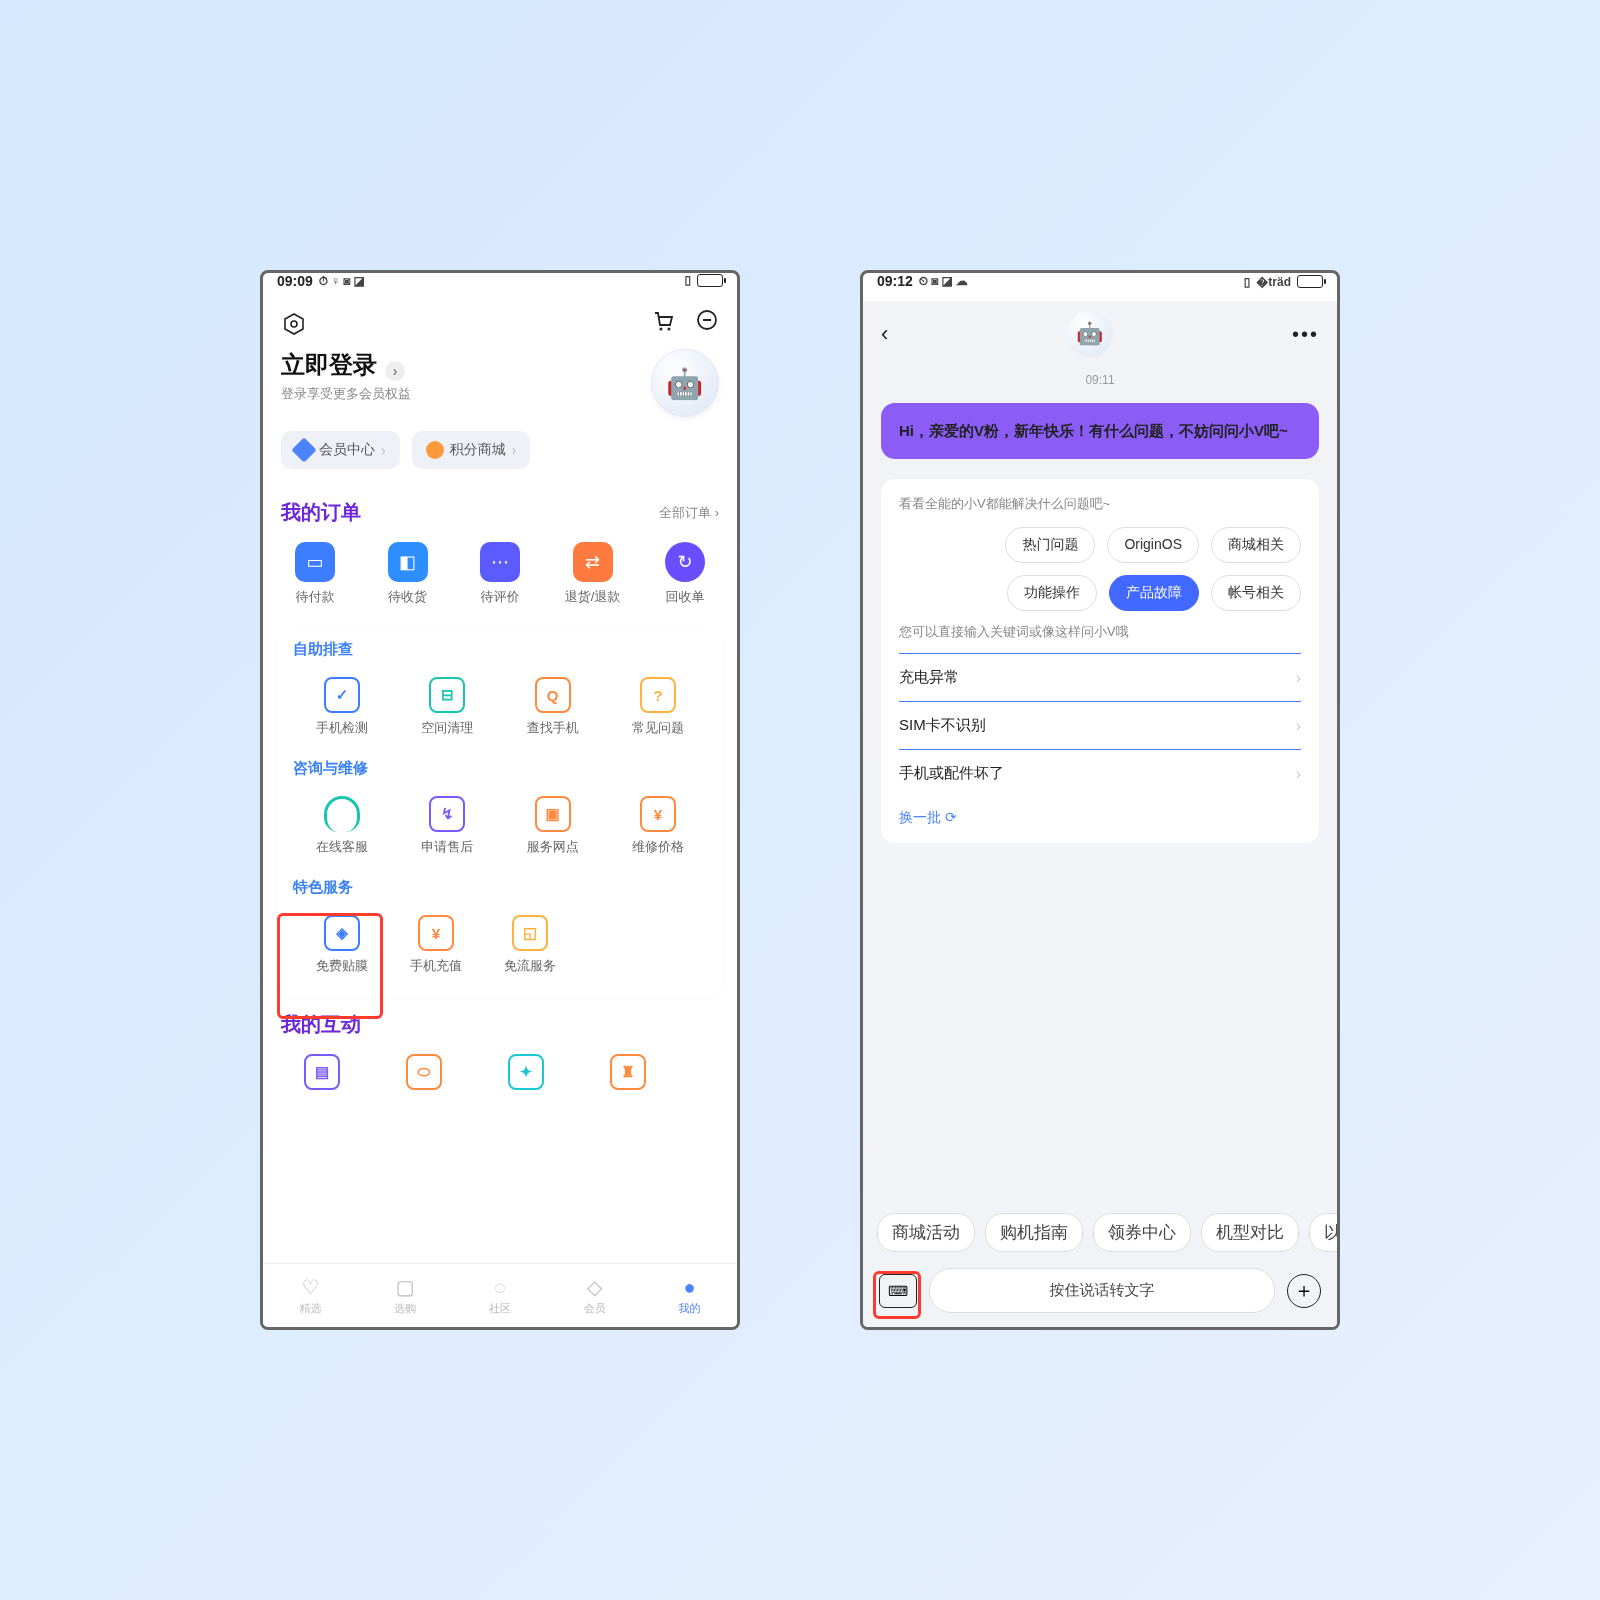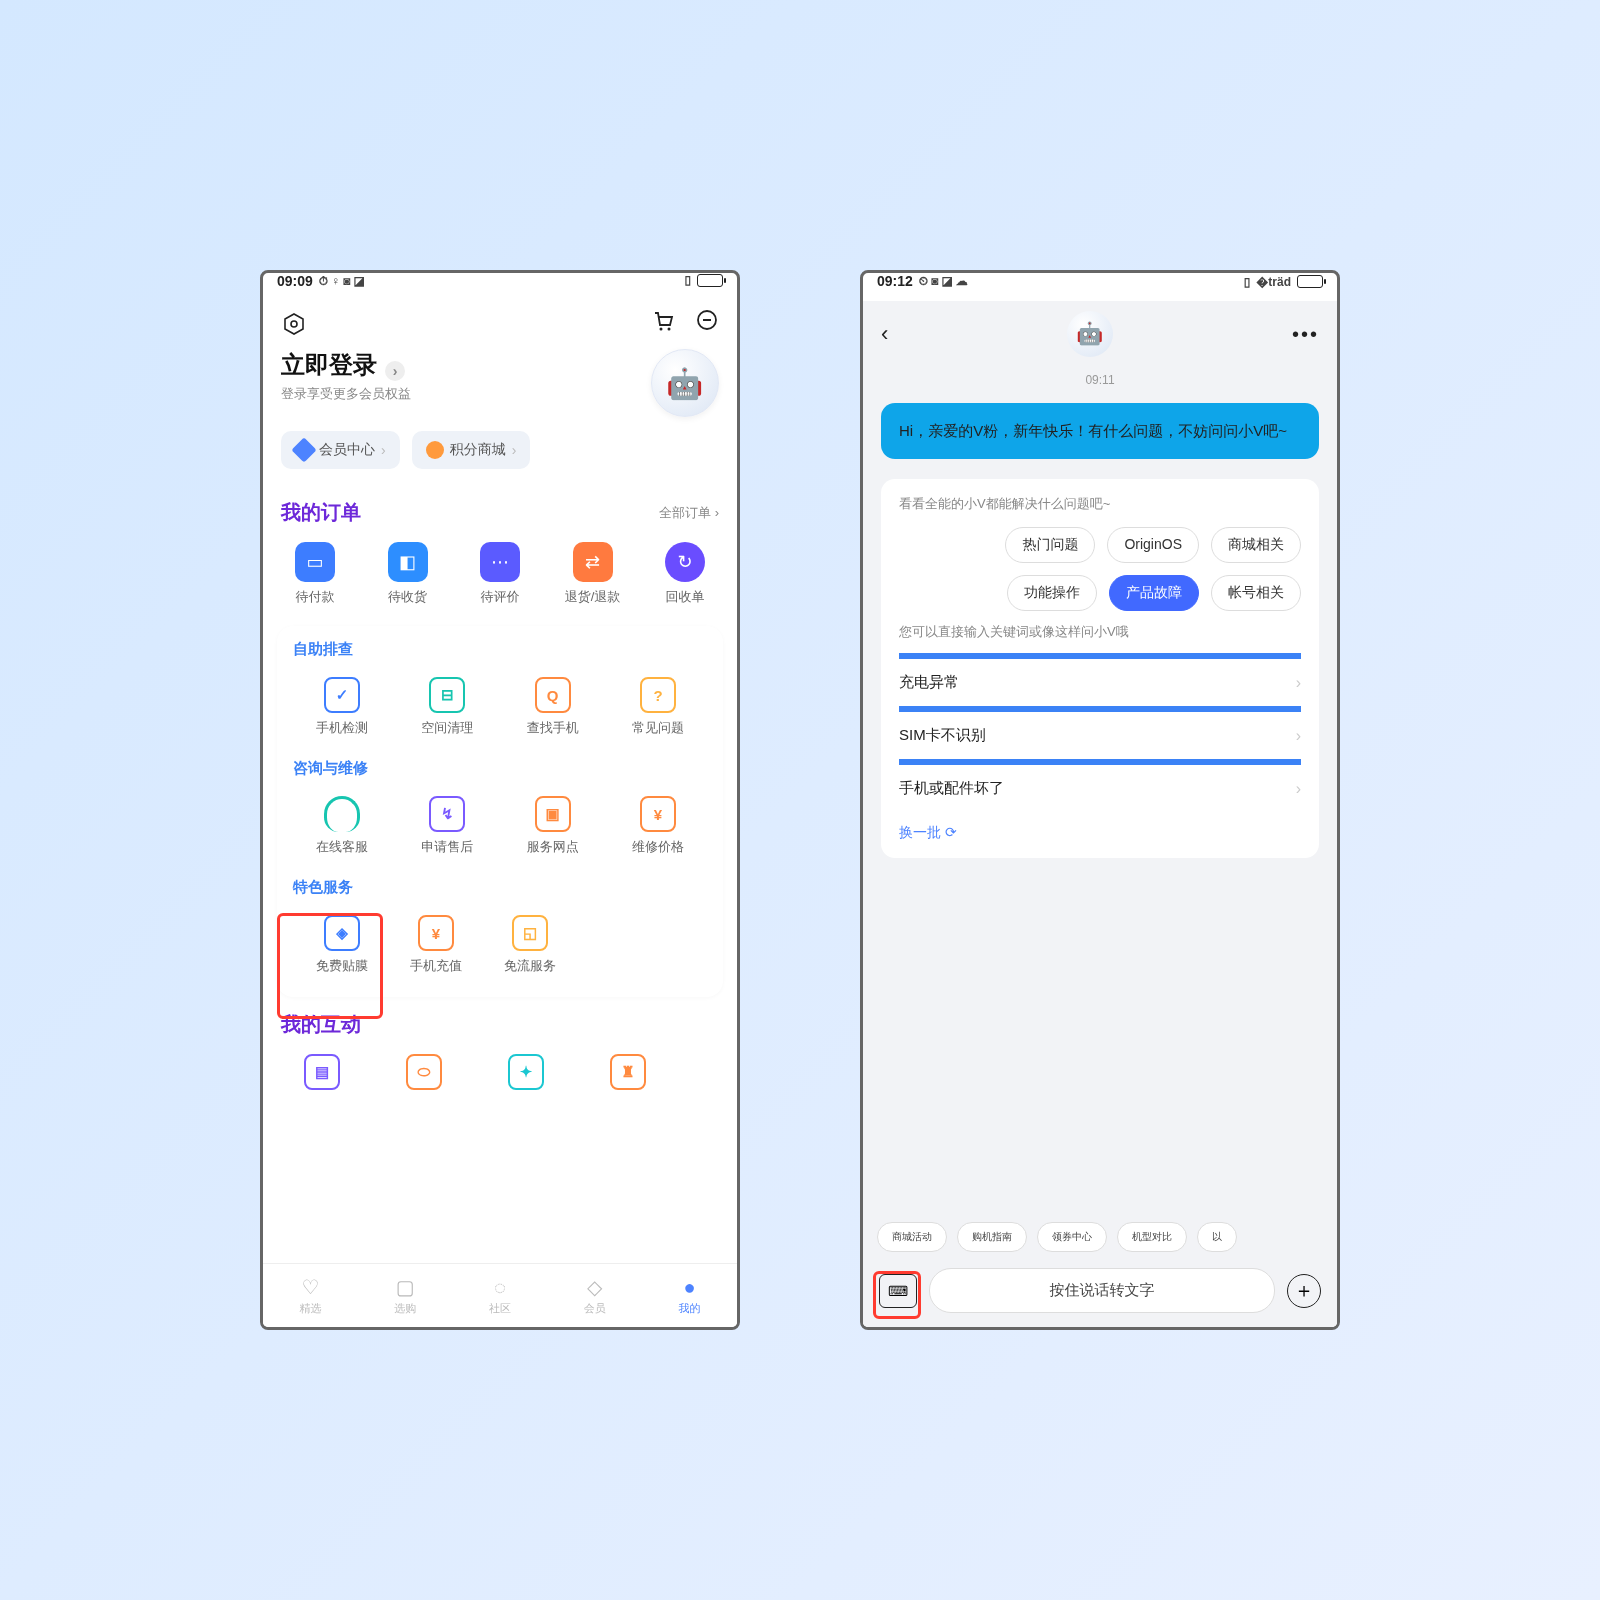--- a/index.html
+++ b/index.html
@@ -70,33 +70,33 @@
 
   .arrow-svg { position:absolute; top:0; left:0; right:0; bottom:0; pointer-events:none;}
 
   
   .p2-body { flex:1; background:#f2f3f6; display:flex; flex-direction:column;}
   .chat-head { display:flex; align-items:center; justify-content:space-between; padding:10px 18px;}
   .back-chev { font-size:22px; color:#222; }
   .dots { font-size:20px; color:#222; letter-spacing:2px;}
   .small-avatar { width:46px; height:46px; border-radius:50%; background: radial-gradient(circle at 35% 30%, #fff, #dbe5f4); display:flex; align-items:center; justify-content:center; font-size:22px;}
   .time-stamp{ text-align:center; font-size:12px; color:#999; margin:6px 0;}
-  .bubble{ background:#0ea5e9; margin:10px 18px; border-radius:14px; padding:16px 18px; font-size:15px; color:#222; line-height:1.6;}
+  .bubble{ background:#8b5cf6; margin:10px 18px; border-radius:14px; padding:16px 18px; font-size:15px; color:#222; line-height:1.6;font-weight:bold;}
   .panel{ background:#fff; margin:10px 18px; border-radius:14px; padding:16px 18px;}
   .panel-hint{ font-size:13px; color:#888; margin-bottom:14px;}
   .chip-row{ display:flex; gap:12px; margin-bottom:12px; flex-wrap:wrap;justify-content:flex-end;}
   .chip{ border:1px solid #ddd; border-radius:20px; padding:8px 16px; font-size:14px; color:#333; background:#fff;}
   .chip.active{ background:#4169ff; color:#fff; border-color:#4169ff;}
   .panel-hint2{ font-size:13px; color:#888; margin:10px 0 12px;}
-  .q-row{ display:flex; justify-content:space-between; align-items:flex-end; padding:14px 0; border-top:6px solid #3b82f6; font-size:15px; color:#222;}
+  .q-row{ display:flex; justify-content:space-between; align-items:flex-end; padding:14px 0; border-top:1px solid #3b82f6; font-size:15px; color:#222;}
   .q-row .rc{ color:#ccc; font-size:16px;}
   .refresh{ color:#4d83ff; font-size:14px; padding-top:12px;}
   .bottom-area{ margin-top:auto; background:#f2f3f6; padding-bottom:14px;}
   .quick-row{ display:flex; gap:10px; padding:10px 14px; overflow:hidden;}
-  .qbtn{ border:1px solid #ddd; background:#fff; border-radius:18px; padding:7px 14px; font-size:10px; color:#444; white-space:nowrap;}
+  .qbtn{ border:1px solid #ddd; background:#fff; border-radius:18px; padding:7px 14px; font-size:17px; color:#444; white-space:nowrap;}
   .input-row{ display:flex; align-items:center; gap:12px; padding:6px 16px 0;}
   .kb-icon{ width:38px; height:34px; border:1.5px solid #222; border-radius:6px; display:flex; align-items:center; justify-content:center; font-size:14px; position:relative;}
   .voice-btn{ flex:1; border:1px solid #ddd; background:#fff; border-radius:22px; padding:12px 0; text-align:center; font-size:15px; color:#444;}
   .plus-circ{ width:34px; height:34px; border:1.5px solid #222; border-radius:50%; display:flex; align-items:center; justify-content:center; font-size:20px;}
   .redbox2 { position:absolute; border:3px solid #ff3b30; border-radius:6px; pointer-events:none; }
 </style>
 </head>
 <body>
 
 <div class="phone">

